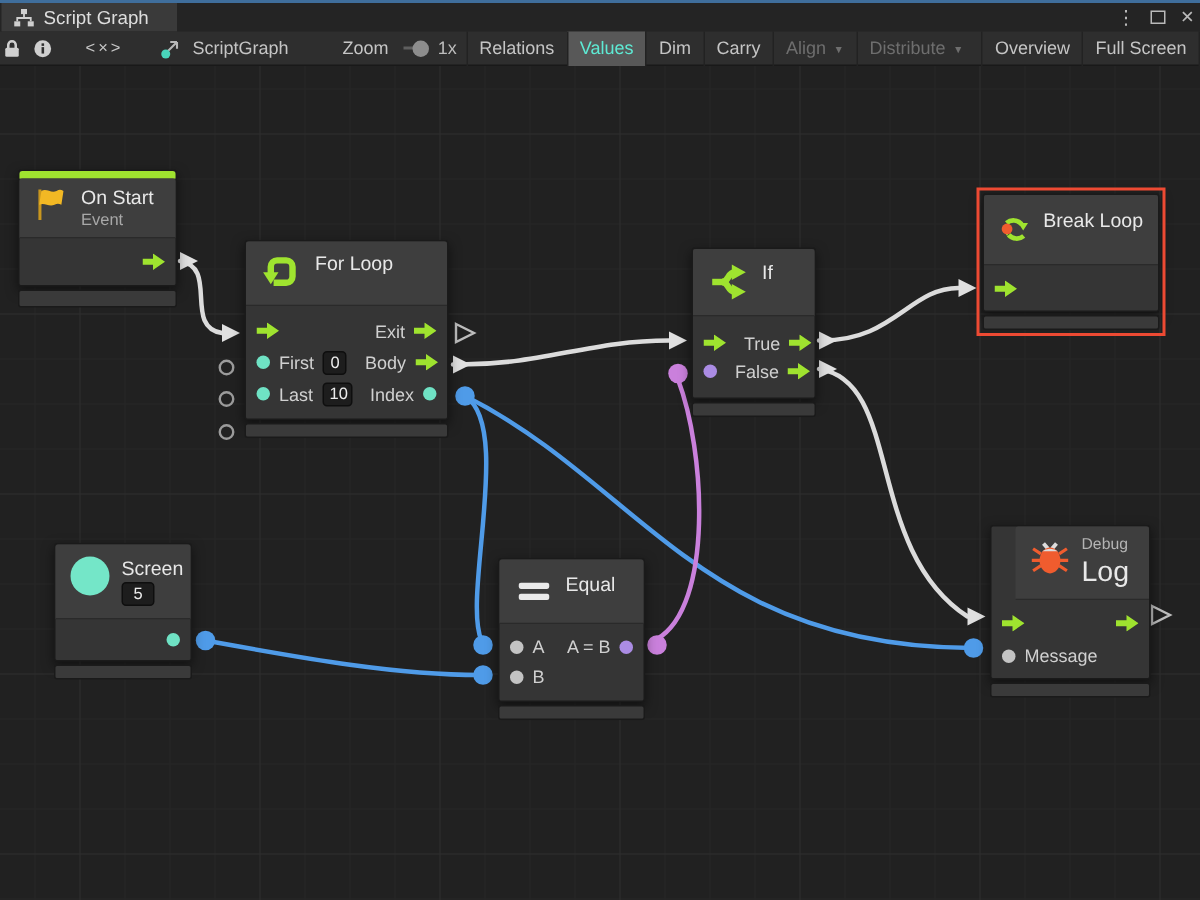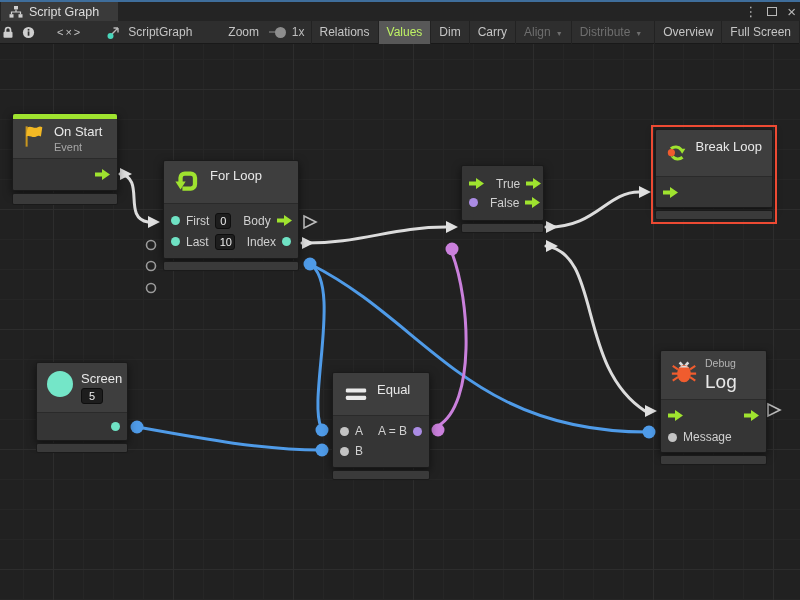--- a/index.html
+++ b/index.html
@@ -15,21 +15,21 @@
   .wincontrols { position:absolute; right:4px; top:2px; height:18px; display:flex; align-items:center; gap:10px;
     color:#b9b9b9; font-size:13px; }
   .maxbox { width:10px; height:9px; border:1.5px solid #b9b9b9; display:inline-block; }
 
   
   .toolbar { position:absolute; left:0; top:21px; width:800px; height:23px; background:#2e2e2e;
     border-bottom:1px solid #191919; display:flex; align-items:center; color:#c5c5c5; font-size:12px; z-index:5; }
   .tbtn { height:23px; display:flex; align-items:center; justify-content:center; padding:0 8px;
     border-left:1px solid #closest; border-left:1px solid #222; white-space:nowrap; }
   .tbtn:last-child { border-right:1px solid #222; }
-  .tbtn.active { background:#585858; color:#bef264; }
+  .tbtn.active { background:#585858; color:#5eead4; }
   .tbtn.disabled { color:#6e6e6e; }
   .caret { font-size:7px; margin-left:5px; position:relative; top:1px; }
   .ticon { width:24px; display:flex; justify-content:center; align-items:center; height:23px; }
   .anglex { letter-spacing:2px; color:#c5c5c5; font-size:11px; margin-left:22px; width:46px; text-align:center; }
   .sgicon { margin-left:24px; margin-right:6px; display:flex; align-items:center; }
   .zoomlbl { margin-left:36px; }
   .slider { position:relative; width:88px; height:2px; background:#5f5f5f; margin-left:10px; }
   .knob { position:absolute; right:-2px; top:-4.5px; width:11px; height:11px; border-radius:50%; background:#8d8d8d; }
   .zoomval { margin-left:8px; margin-right:6px; color:#bdbdbd; }
   .btngroup { margin-left:auto; display:flex; height:23px; }
@@ -203,20 +203,34 @@
     <div class="nbox">
       <div class="nheader">
         <svg width="28" height="28" viewBox="0 0 30 30">
           <path d="M9 22 h9 a4.5 4.5 0 0 0 4.5 -4.5 V10.5 a4.5 4.5 0 0 0 -4.5 -4.5 H11.5 A4.5 4.5 0 0 0 7 10.5 v5" fill="none" stroke="#9fe32f" stroke-width="4.6"></path>
           <path d="M1.5 14.5 h11 l-5.5 8.5 z" fill="#9fe32f"></path>
         </svg>
         <span class="ntitle">For Loop</span>
       </div>
       <div class="nbody">
         <div class="prow">
+          <span class="farrow">
+            <svg width="15" height="11" viewBox="0 0 15 11">
+                <path d="M0 3.5 h7 V0 l8 5.5 -8 5.5 V7.5 H0 z" fill="#9fe32f"></path>
+              </svg>
+          </span>
+          <span class="flex"></span>
+          <span>Exit</span>
+          <span class="farrow">
+            <svg width="15" height="11" viewBox="0 0 15 11">
+                <path d="M0 3.5 h7 V0 l8 5.5 -8 5.5 V7.5 H0 z" fill="#9fe32f"></path>
+              </svg>
+          </span>
+        </div>
+        <div class="prow">
           <span class="dot teal"></span>
           <span>First</span>
           <span class="vfield">0</span>
           <span class="flex"></span>
           <span>Body</span>
           <span class="farrow">
             <svg width="15" height="11" viewBox="0 0 15 11">
                 <path d="M0 3.5 h7 V0 l8 5.5 -8 5.5 V7.5 H0 z" fill="#9fe32f"></path>
               </svg>
           </span>
@@ -229,20 +243,30 @@
           <span>Index</span>
           <span class="dot teal"></span>
         </div>
       </div>
     </div>
     <div class="nfooter"></div>
   </div>
 
   <div class="node" style="left:461px; top:165px; width:83px;">
     <div class="nbox">
+      <div class="nheader" style="padding:8px 10px;">
+        <svg width="28" height="28" viewBox="0 0 30 30">
+          <path d="M3 15 h8" stroke="#9fe32f" stroke-width="4.6" fill="none"></path>
+          <path d="M10 15 c5 0 4 -7 9 -7" stroke="#9fe32f" stroke-width="4.6" fill="none"></path>
+          <path d="M10 15 c5 0 4 7 9 7" stroke="#9fe32f" stroke-width="4.6" fill="none"></path>
+          <path d="M17 2.5 l10 5.5 -10 5.5 z" fill="#9fe32f"></path>
+          <path d="M17 16.5 l10 5.5 -10 5.5 z" fill="#9fe32f"></path>
+        </svg>
+        <span class="ntitle">If</span>
+      </div>
       <div class="nbody" style="padding:8px 0;">
         <div class="prow" style="height:19px;">
           <span class="farrow">
             <svg width="15" height="11" viewBox="0 0 15 11">
                 <path d="M0 3.5 h7 V0 l8 5.5 -8 5.5 V7.5 H0 z" fill="#9fe32f"></path>
               </svg>
           </span>
           <span class="flex"></span>
           <span>True</span>
           <span class="farrow">
@@ -333,21 +357,21 @@
           <span>B</span>
           <span class="flex"></span>
         </div>
       </div>
     </div>
     <div class="nfooter"></div>
   </div>
 
   <div class="node" style="left:660px; top:350px; width:107px;">
     <div class="nbox">
-      <div class="nheader" style="padding:6px 10px;">
+      <div class="nheader" style="padding:6px 10px;margin-left:16px;">
         <svg width="26" height="28" viewBox="0 0 30 32">
           <path d="M8 14 L2 10 M8 19 L1 19 M8 23 L2 27 M22 14 L28 10 M22 19 L29 19 M22 23 L28 27" stroke="#f05c2e" stroke-width="2.4"></path>
           <path d="M10 6 l3.5 4 M20 6 l-3.5 4" stroke="#dcdcdc" stroke-width="3"></path>
           <ellipse cx="15" cy="19" rx="8" ry="10" fill="#f05c2e"></ellipse>
           <path d="M9 12 a8 6 0 0 1 12 0" fill="#dcdcdc"></path>
         </svg>
         <span class="ncol">
           <span class="nkind">Debug</span>
           <span class="ntitle" style="font-size:19px;">Log</span>
         </span>

